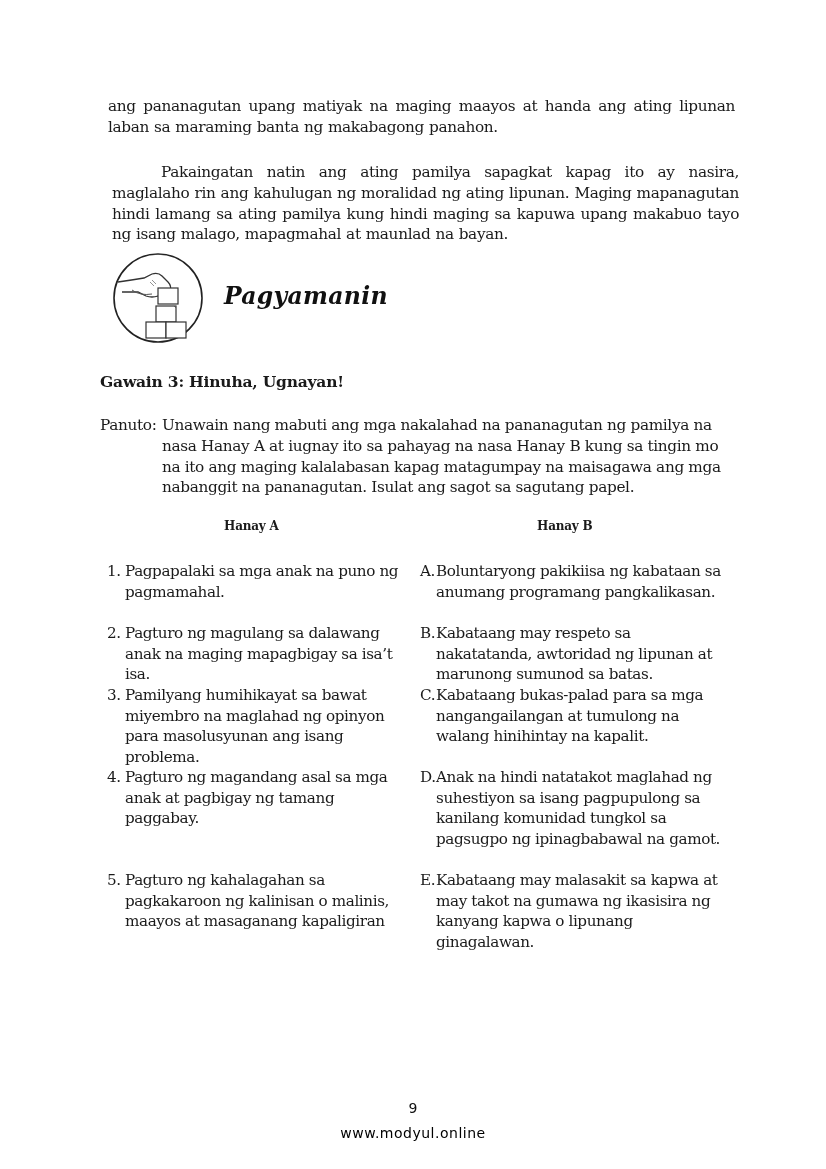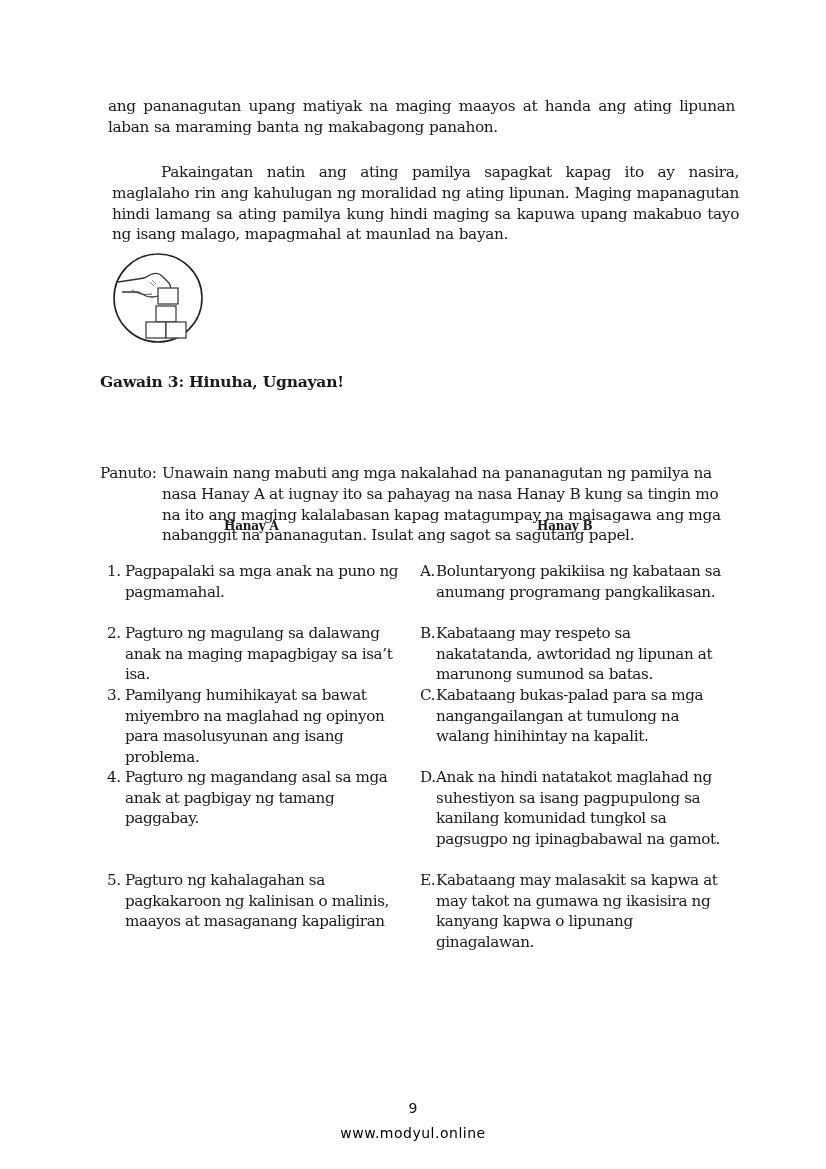--- a/index.html
+++ b/index.html
@@ -69,21 +69,20 @@
     }
     .instructions {
       position: absolute;
       left: 0;
       top: 415px;
       width: 630px;
       font-size: 15.3px;
       line-height: 20.8px;
       letter-spacing: -0.35px;
       display: flex;
-      margin-top: 48px;
     }
     .instr-label { width: 62px; flex: 0 0 62px; }
     .instr-text { flex: 1; }
     .col-header {
       position: absolute;
       top: 519px;
       font-size: 12px;
       font-weight: bold;
       letter-spacing: -0.2px;
     }
@@ -141,20 +140,21 @@
       <path d="M38 30 L42 34 M40 28 L44 32" stroke="#777" stroke-width="0.8"></path>
 
       <rect x="46" y="36" width="20" height="16" fill="#fff" stroke="#333" stroke-width="1.2"></rect>
 
       <rect x="44" y="54" width="20" height="16" fill="#fff" stroke="#333" stroke-width="1.2"></rect>
       <line x1="62" y1="54" x2="64" y2="56" stroke="#555" stroke-width="0.8"></line>
 
       <rect x="34" y="70" width="20" height="16" fill="#fff" stroke="#333" stroke-width="1.2"></rect>
       <rect x="54" y="70" width="20" height="16" fill="#fff" stroke="#333" stroke-width="1.2"></rect>
     </svg>
+    <div class="section-title">Pagyamanin</div>
   </div>
 
   <div class="activity-title">Gawain 3: Hinuha, Ugnayan!</div>
 
   <div class="instructions">
     <span class="instr-label">Panuto:</span>
     <span class="instr-text">Unawain nang mabuti ang mga nakalahad na pananagutan ng pamilya na nasa Hanay A at iugnay ito sa pahayag na nasa Hanay B kung sa tingin mo na ito ang maging kalalabasan kapag matagumpay na maisagawa ang mga nabanggit na pananagutan. Isulat ang sagot sa sagutang papel.</span>
   </div>
 
   <div class="col-header col-a-header">Hanay A</div>

